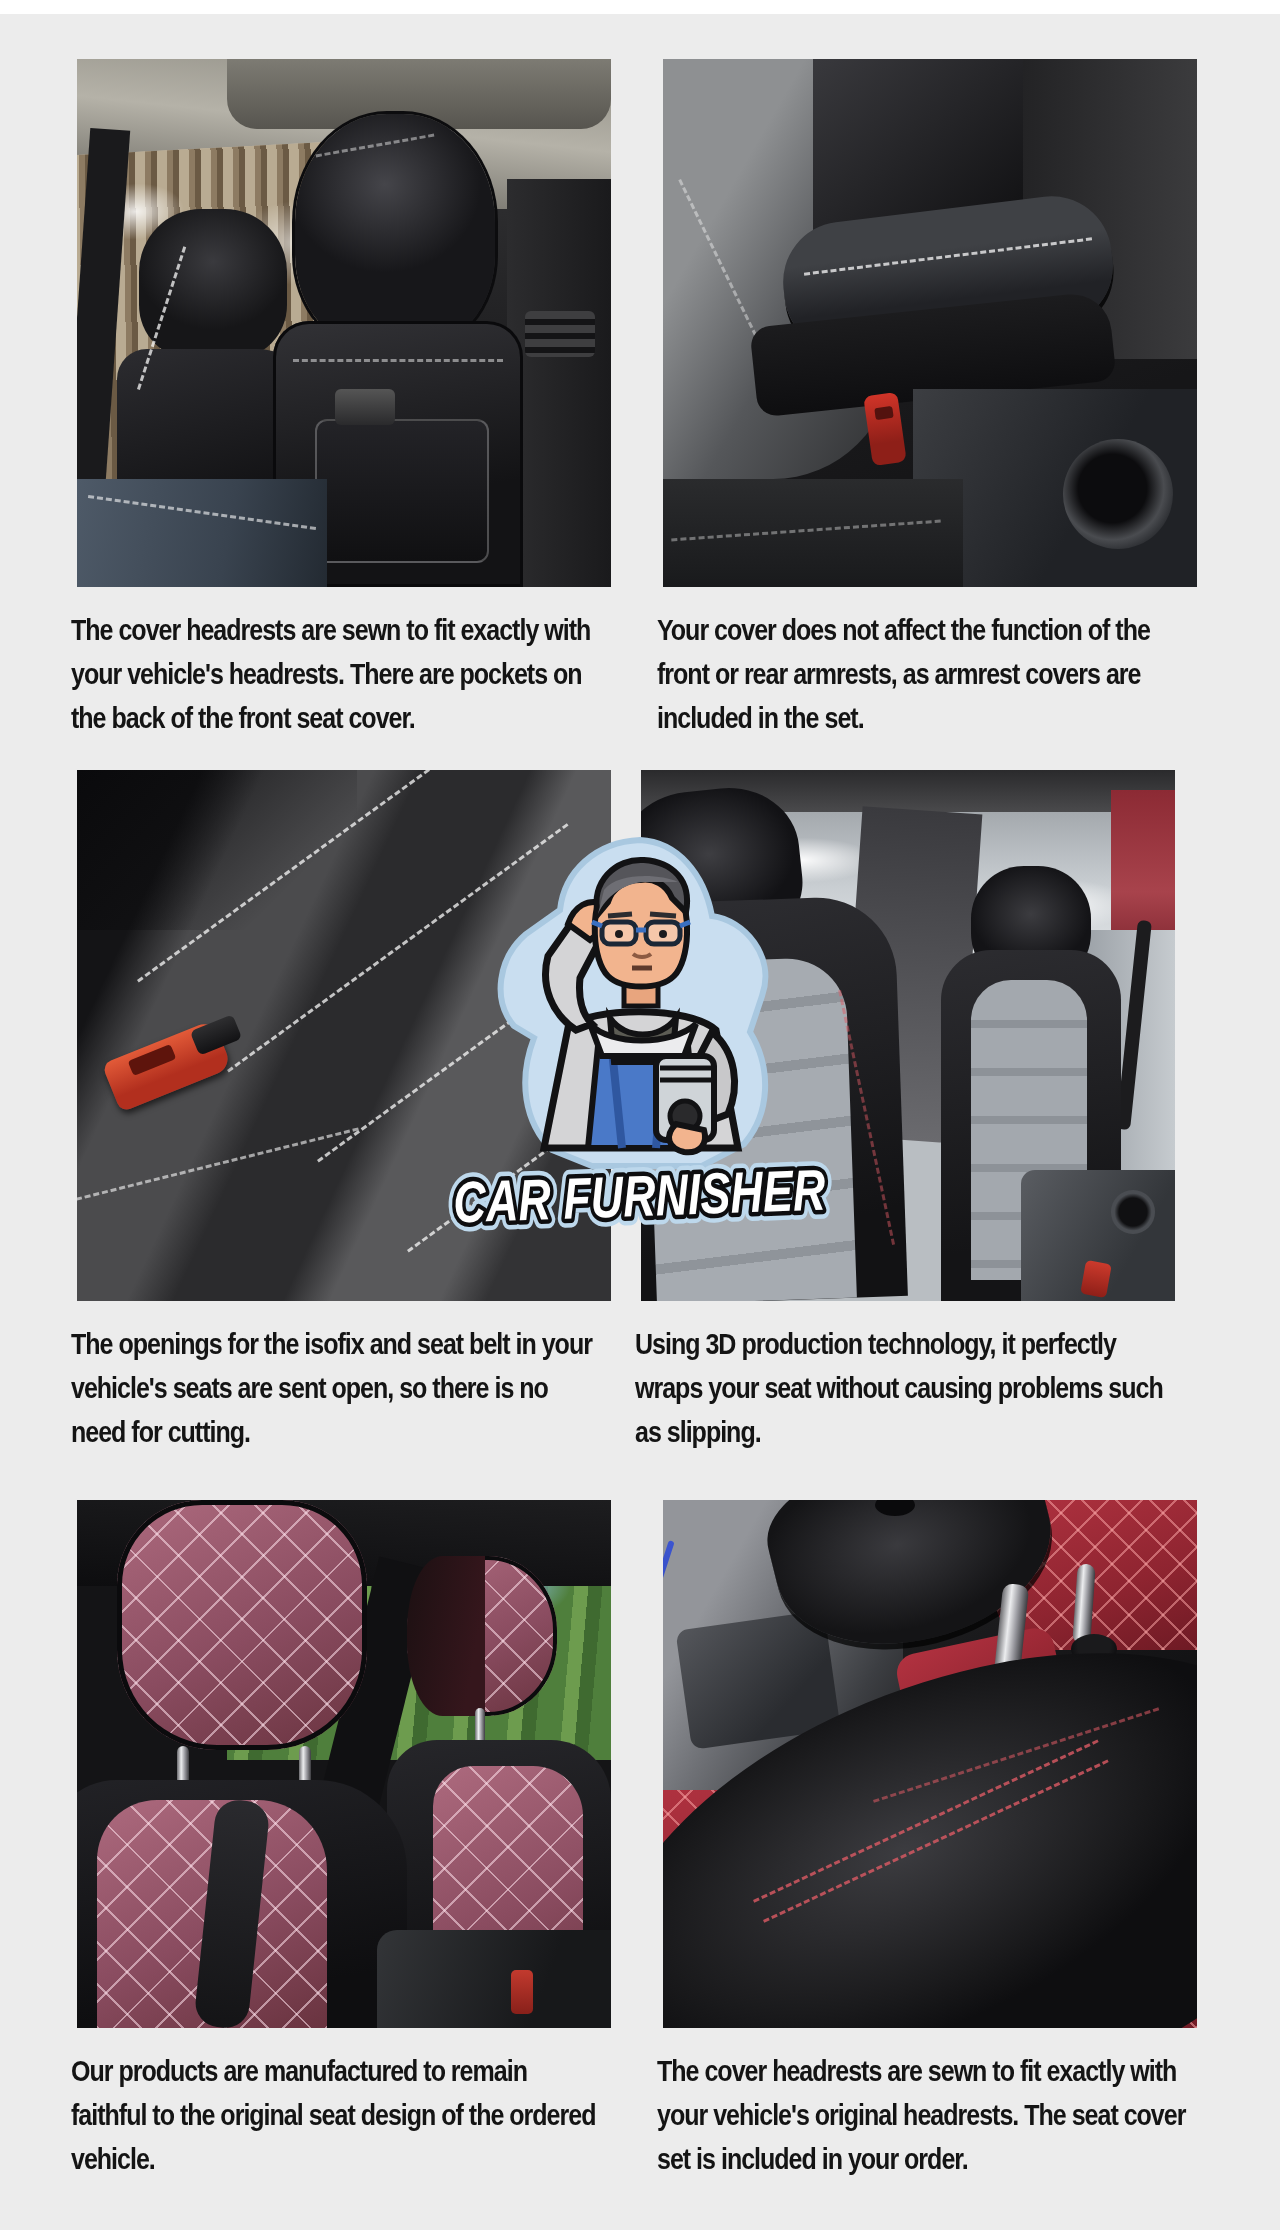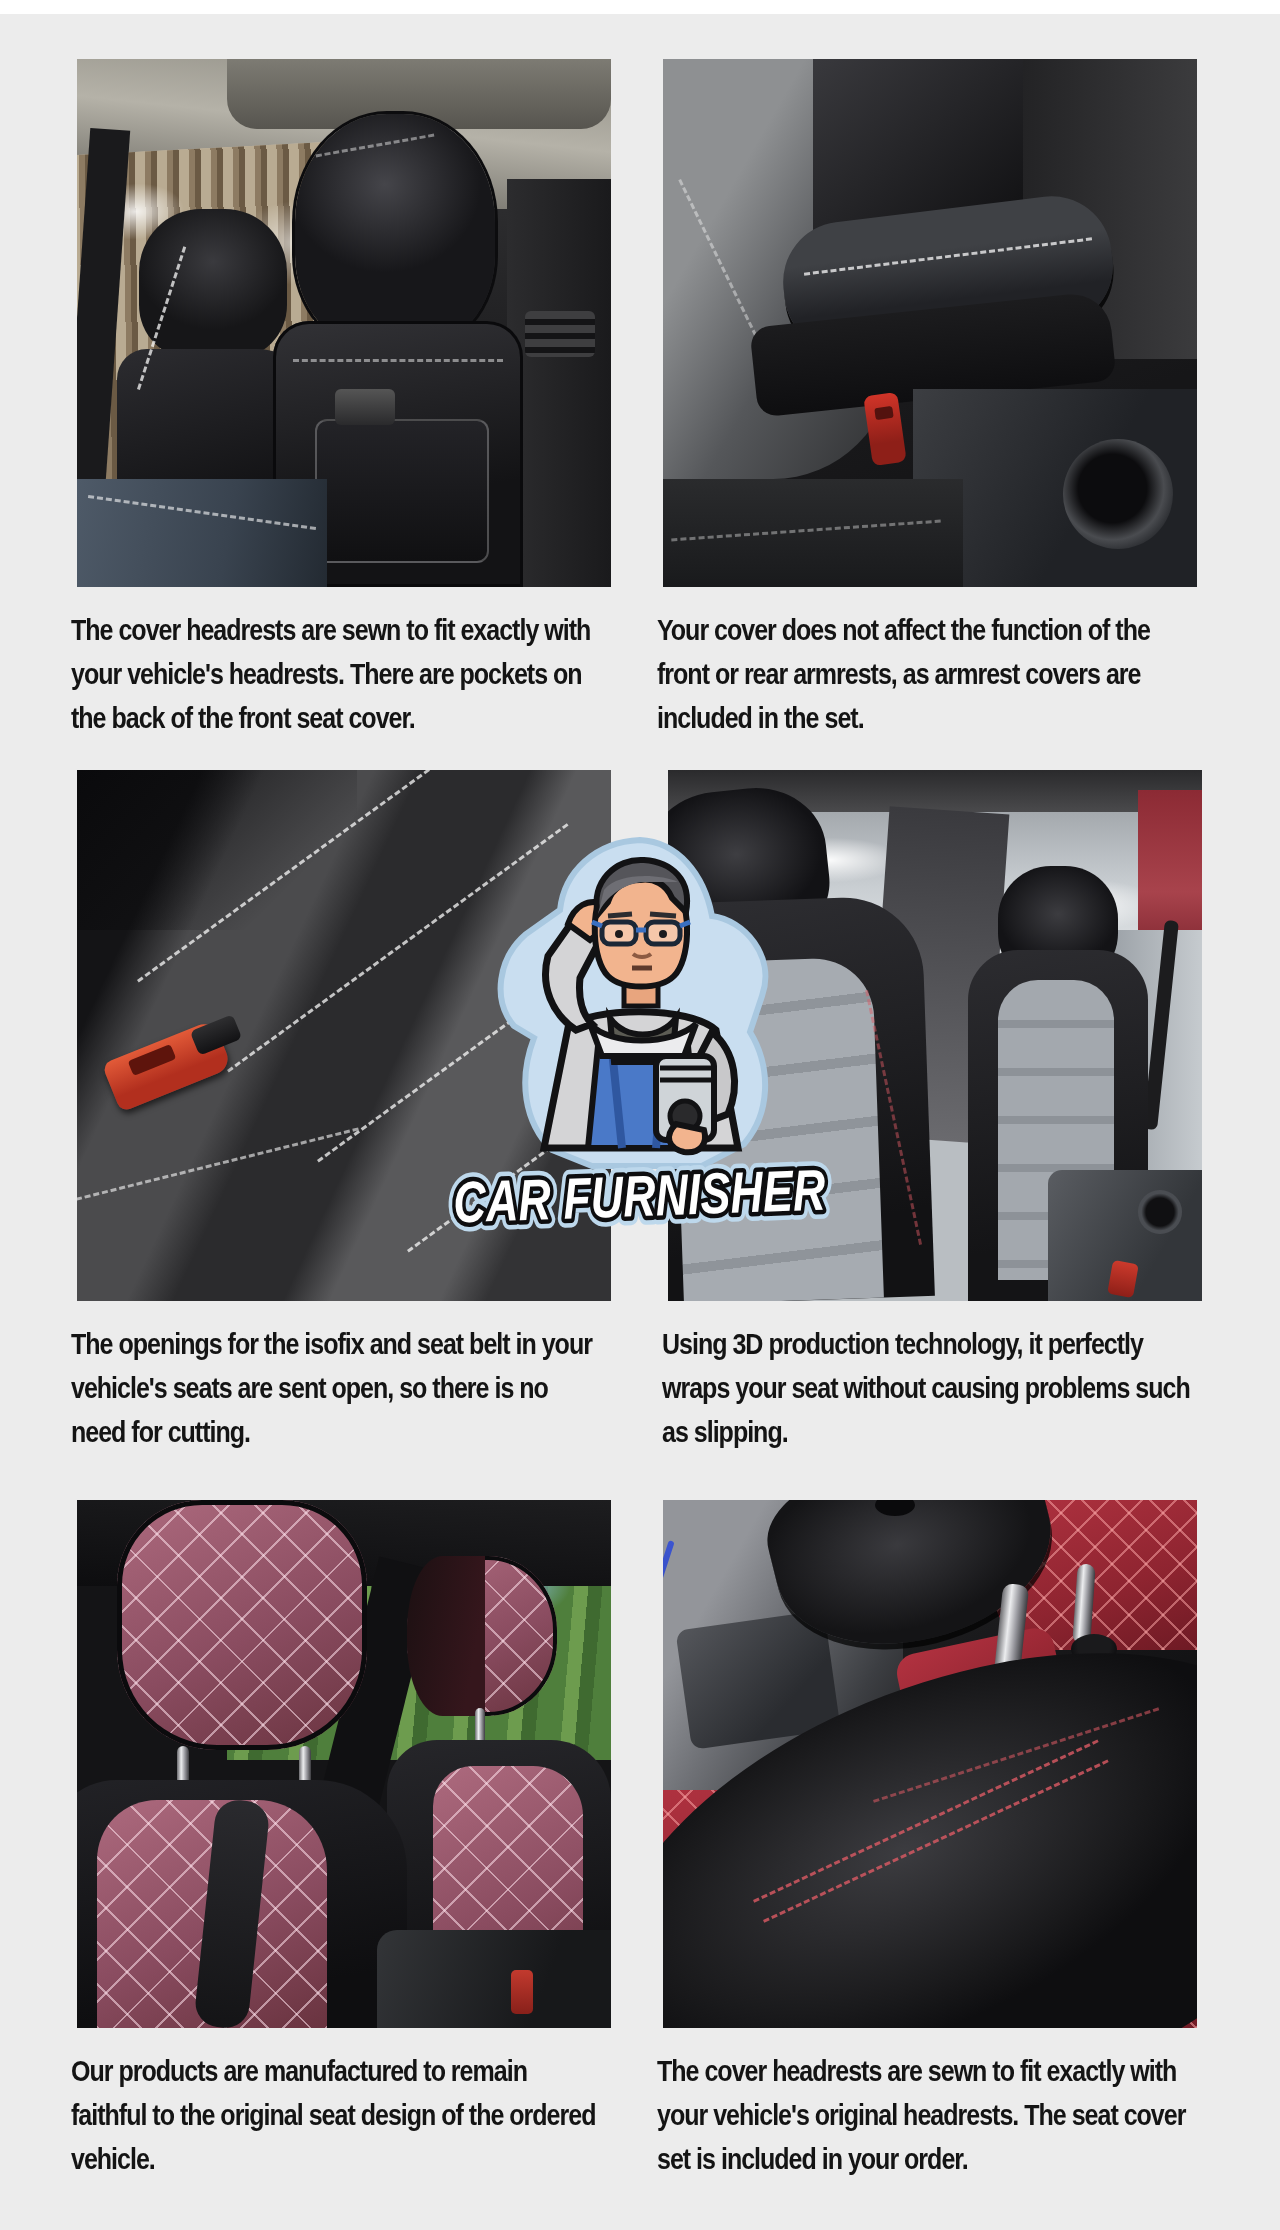--- a/index.html
+++ b/index.html
@@ -100,21 +100,21 @@
     <div class="stitch" style="left:240px;top:390px;width:420px;transform:rotate(-36deg);transform-origin:0 0;"></div>
     <div class="stitch" style="left:330px;top:480px;width:420px;transform:rotate(-36deg);transform-origin:0 0;"></div>
     <div class="stitch" style="left:-10px;top:430px;width:300px;transform:rotate(-14deg);transform-origin:0 0;opacity:.8;"></div>
     <div style="left:30px;top:270px;width:120px;height:52px;background:linear-gradient(180deg,#e25a38,#b22f1e 70%);border-radius:10px 16px 16px 10px;transform:rotate(-22deg);box-shadow:0 4px 6px rgba(0,0,0,.6);"></div>
     <div style="left:52px;top:282px;width:46px;height:16px;background:#5e140c;border-radius:4px;transform:rotate(-22deg);"></div>
     <div style="left:116px;top:252px;width:46px;height:26px;background:linear-gradient(180deg,#2e2e30,#121214);border-radius:6px;transform:rotate(-22deg);"></div>
   </div>
   <p class="caption" style="top:552px;">The openings for the isofix and seat belt in your vehicle's seats are sent open, so there is no need for cutting.</p>
 </div>
 
-<div class="cell" style="left:668px;top:770px;">
+<div class="cell" style="left:641px;top:770px;">
   <div class="photo" style="height:531px;">
     <div style="left:0;top:0;width:534px;height:531px;background:linear-gradient(180deg,#8f9499,#c9ced2 22%,#e8ebed 40%,#b9bec2 55%);"></div>
     <div style="left:60px;top:60px;width:200px;height:60px;background:radial-gradient(100px 30px at 50% 50%,rgba(255,255,255,.95),rgba(255,255,255,0) 75%);"></div>
     <div style="left:300px;top:100px;width:220px;height:70px;background:radial-gradient(110px 35px at 50% 50%,rgba(255,255,255,.9),rgba(255,255,255,0) 75%);"></div>
     <div style="left:0;top:0;width:534px;height:42px;background:linear-gradient(180deg,#2a2a2c,#4a4a4c);"></div>
     <div style="left:470px;top:20px;width:64px;height:170px;background:linear-gradient(180deg,#8c2a34,#a8434c 60%,#7c242e);"></div>
     <div style="left:440px;top:160px;width:94px;height:240px;background:linear-gradient(90deg,#9aa0a6,#c6cbcf);"></div>
     <div style="left:486px;top:150px;width:14px;height:210px;background:#1c1c1e;transform:rotate(6deg);border-radius:6px;"></div>
     <div style="left:210px;top:40px;width:120px;height:330px;background:linear-gradient(180deg,#3a3a3e,#6a6a6e);transform:rotate(4deg);border-radius:0 0 20px 20px;"></div>
 

